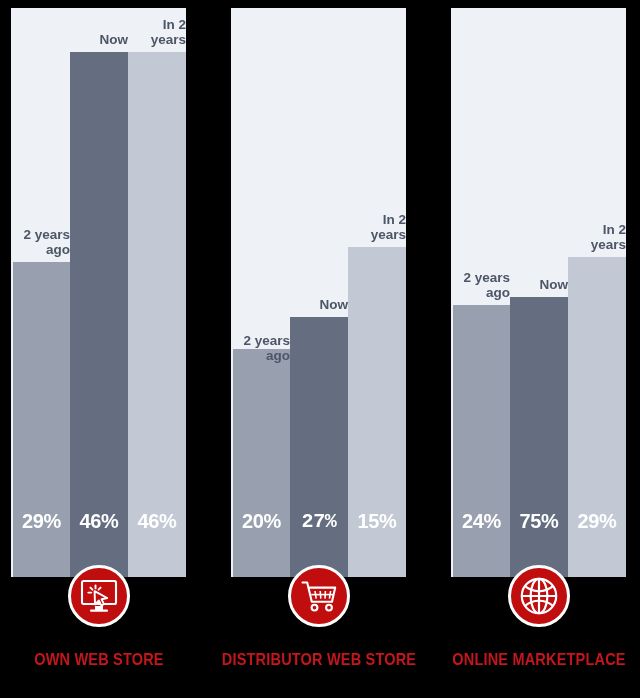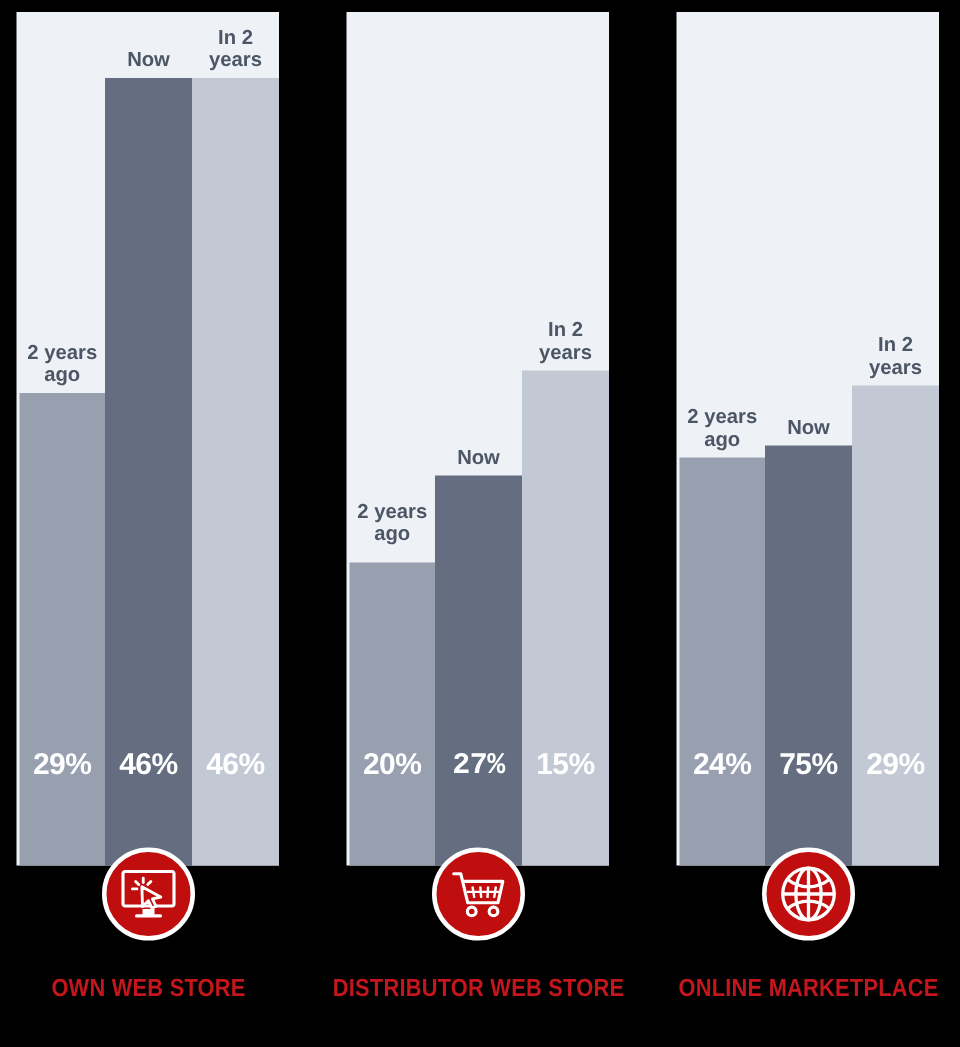--- a/index.html
+++ b/index.html
@@ -8,24 +8,24 @@
 
   .panel{position:absolute;top:8px;width:175px;height:569px;background:#eef1f5;}
   #panel-0{left:11px;} #panel-1{left:231px;} #panel-2{left:451px;}
 
   .bars{position:absolute;left:2px;top:0;width:173px;height:569px;}
   .bar{position:absolute;bottom:0;box-sizing:border-box;}
   .bar.b0{left:0px;width:57px;background:#98a0b0;}
   .bar.b1{left:57px;width:58px;background:#646e80;}
   .bar.b2{left:115px;width:58px;background:#c3c9d4;}
 
-  .barval{position:absolute;bottom:55px;left:0;right:0;text-align:center;
+  .barval{position:absolute;bottom:44px;left:0;right:0;text-align:center;
           color:#ffffff;font-size:20px;font-weight:bold;letter-spacing:-0.3px;}
 
-  .barlabel{position:absolute;left:0;right:0;text-align:center;
+  .barlabel{position:absolute;left:0;right:0;text-align:right;
             color:#4c5666;font-size:13.5px;font-weight:bold;line-height:15px;}
 
   .icon-wrap{position:absolute;width:62px;height:62px;border-radius:50%;
              background:#c00d0d;border:3px solid #ffffff;
              box-sizing:border-box;display:flex;align-items:center;
              justify-content:center;top:565px;}
   #icon-0{left:68px;} #icon-1{left:288px;} #icon-2{left:508px;}
   .icon-wrap svg{display:block;}
 
   .cat-label{position:absolute;top:650px;width:230px;text-align:center;
@@ -63,21 +63,21 @@
       <div>In 2</div>
       <div>years</div>
     </div>
 
   </div>
 </div>
 
 <div class="panel" id="panel-1">
   <div class="bars">
 
-    <div class="bar b0" id="p1b0" style="height: 202px;">
+    <div class="bar b0" id="p1b0" style="height: 228px;">
       <div class="barval">20%</div>
     </div>
     <div class="barlabel" id="p1l0" style="top: 325px; left: 0px; width: 57px; right: auto;">
       <div>2 years</div>
       <div>ago</div>
     </div>
 
     <div class="bar b1" id="p1b1" style="height: 260px; font-family: Liberation Mono, monospace;">
       <div class="barval">27%</div>
     </div>

